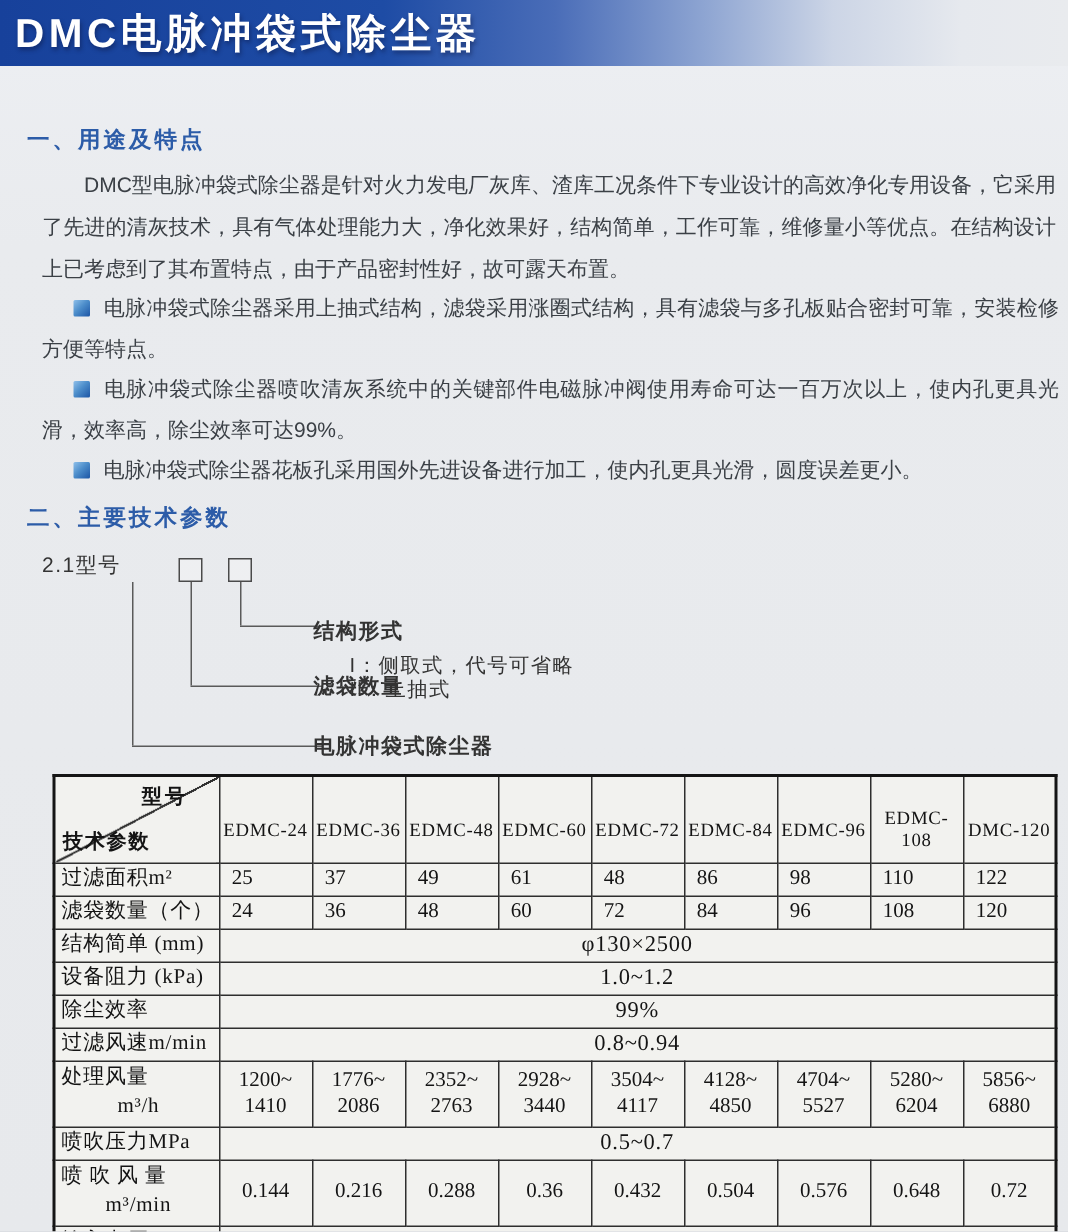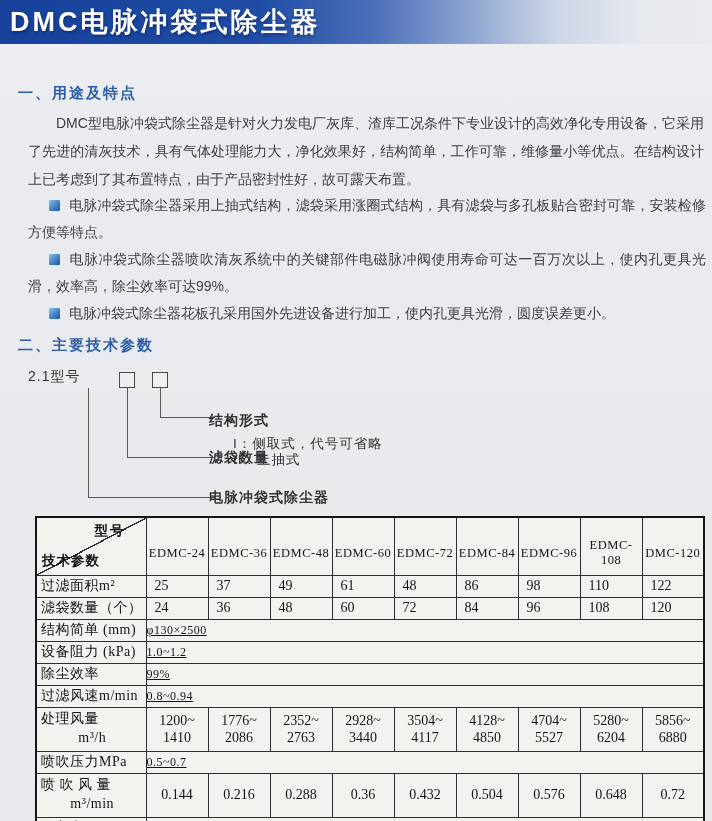--- a/index.html
+++ b/index.html
@@ -85,21 +85,21 @@
   tr.tall { height:44px; }
   th.corner { position:relative; padding:0;
     background:linear-gradient(to bottom right, transparent calc(50% - 0.7px), #2e2e2e calc(50% - 0.7px), #2e2e2e calc(50% + 0.7px), transparent calc(50% + 0.7px));
   }
   th.corner .tl { position:absolute; top:4px; right:20px; font-size:13.5px; font-weight:600; letter-spacing:2px; }
   th.corner .bl { position:absolute; bottom:5px; left:5px; font-size:13.5px; font-weight:600; letter-spacing:1px;text-align:center; }
   th.model { font-size:12.5px; font-weight:500; text-align:center; vertical-align:middle; padding-top:14px; letter-spacing:0.5px; }
   th.rowlabel { font-size:14px; font-weight:500; text-align:left; padding:1px 2px 1px 4px; line-height:1.35; letter-spacing:0.5px; }
   td.val { font-size:14px; text-align:center; line-height:1.25; }
   td.val.left { text-align:left; padding-left:8px; }
-  td.spanval { font-size:12px; text-align:left; letter-spacing:0.5px;text-decoration:underline; }
+  td.spanval { font-size:15px; text-align:center; letter-spacing:0.5px; }
 </style>
 </head>
 <body>
 
 <div class="page">
 
   <div class="banner">
     <h1>DMC电脉冲袋式除尘器</h1>
   </div>
 

